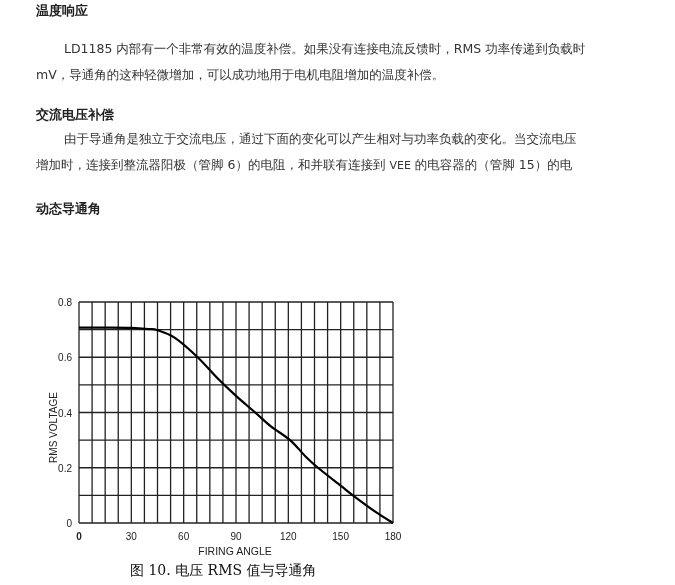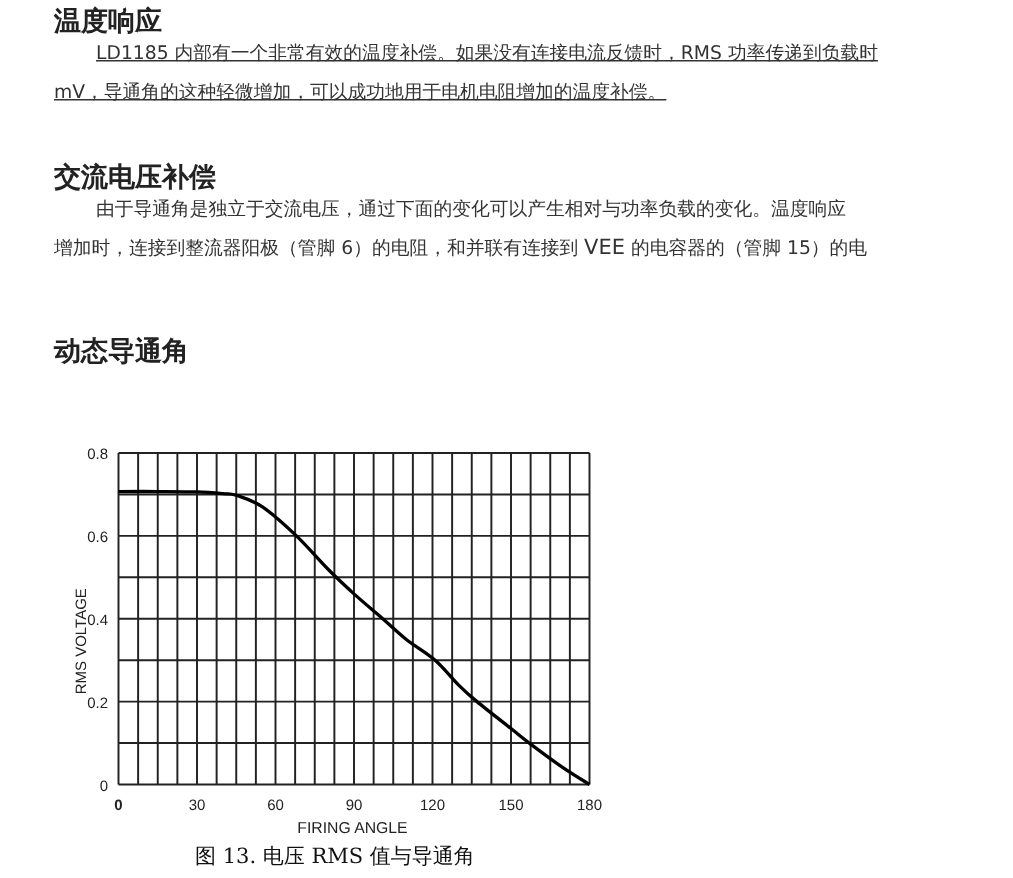--- a/index.html
+++ b/index.html
@@ -1,42 +1,42 @@
 <!DOCTYPE html>
 <html><head>
 <meta charset="utf-8">
 <style>
   html, body { margin:0; padding:0; background:#ffffff; }
   body { width:675px; height:585px; position:relative; overflow:hidden;
          font-family:"DejaVu Sans", "Liberation Sans", sans-serif; color:#333; }
-  .h { position:absolute; left:36px; font-size:18px; font-weight:bold; color:#222; letter-spacing:0px; }
+  .h { position:absolute; left:36px; font-size:13px; font-weight:bold; color:#222; letter-spacing:0px; }
   .p { position:absolute; left:36px; width:610px; font-size:12.5px; line-height:25.5px; color:#333; }
   .p .line { display:block; white-space:nowrap; }
   .indent { padding-left:28px; }
-  .vee { font-size:14px; }
+  .vee { font-size:11px; }
   #chart { position:absolute; left:0; top:290px; }
   .caption { position:absolute; left:130px; top:562px; font-family:"DejaVu Serif","Liberation Serif",serif; font-size:14px; color:#111; }
   svg text { font-family:"Liberation Sans","DejaVu Sans",sans-serif; }
 </style>
 </head>
 <body>
 
 <div class="h" style="top:2px;">温度响应</div>
-<div class="p" style="top:22px;text-decoration:underline;">
+<div class="p" style="top:36px;">
   <span class="line indent">LD1185 内部有一个非常有效的温度补偿。如果没有连接电流反馈时，RMS  功率传递到负载时</span>
   <span class="line">mV，导通角的这种轻微增加，可以成功地用于电机电阻增加的温度补偿。</span>
 </div>
 
 <div class="h" style="top:106px;">交流电压补偿</div>
 <div class="p" style="top:126px;">
-  <span class="line indent">由于导通角是独立于交流电压，通过下面的变化可以产生相对与功率负载的变化。温度响应</span>
+  <span class="line indent">由于导通角是独立于交流电压，通过下面的变化可以产生相对与功率负载的变化。当交流电压</span>
   <span class="line"><span>增加时，连接到整流器阳极（管脚  6）的电阻，和并联有连接到 </span><span class="vee">VEE</span><span> 的电容器的（管脚  15）的电</span></span>
 </div>
 
-<div class="h" style="top:222px;">动态导通角</div>
+<div class="h" style="top:200px;">动态导通角</div>
 <div class="p" style="top:230px;">
 </div>
 
 <svg id="chart" width="420" height="270">
     <line x1="79" x2="79" y1="12" y2="233" stroke="#222" stroke-width="1.3"></line>
     <line x1="92.08333333333333" x2="92.08333333333333" y1="12" y2="233" stroke="#222" stroke-width="1.3"></line>
     <line x1="105.16666666666666" x2="105.16666666666666" y1="12" y2="233" stroke="#222" stroke-width="1.3"></line>
     <line x1="118.25" x2="118.25" y1="12" y2="233" stroke="#222" stroke-width="1.3"></line>
     <line x1="131.33333333333331" x2="131.33333333333331" y1="12" y2="233" stroke="#222" stroke-width="1.3"></line>
     <line x1="144.41666666666669" x2="144.41666666666669" y1="12" y2="233" stroke="#222" stroke-width="1.3"></line>
@@ -78,13 +78,13 @@
     <text x="183.66666666666666" y="250" font-size="10" text-anchor="middle" fill="#222" font-weight="normal">60</text>
     <text x="236" y="250" font-size="10" text-anchor="middle" fill="#222" font-weight="normal">90</text>
     <text x="288.3333333333333" y="250" font-size="10" text-anchor="middle" fill="#222" font-weight="normal">120</text>
     <text x="340.6666666666667" y="250" font-size="10" text-anchor="middle" fill="#222" font-weight="normal">150</text>
     <text x="393" y="250" font-size="10" text-anchor="middle" fill="#222" font-weight="normal">180</text>
     <text x="235" y="265" font-size="10.5" text-anchor="middle" fill="#222">FIRING ANGLE</text>
     <text x="0" y="0" font-size="10" text-anchor="middle" fill="#222" transform="translate(57,137.5) rotate(-90)">RMS VOLTAGE</text>
     <path d="M79,37.691250000000025 C83.36111111111111,37.691250000000025 96.44444444444444,37.645208333333365 105.16666666666666,37.691250000000025 C113.88888888888887,37.737291666666685 124.0648148148148,37.73729166666667 131.33333333333331,37.9675 C138.60185185185185,38.19770833333333 144.41666666666666,38.70416666666669 148.77777777777777,39.07250000000002 C153.13888888888889,39.44083333333335 153.13888888888889,38.70416666666668 157.5,40.17750000000001 C161.86111111111111,41.65083333333334 168.2574074074074,43.40041666666666 174.94444444444446,47.912499999999994 C181.6314814814815,52.42458333333333 190.3537037037037,60.34375000000003 197.6222222222222,67.25000000000003 C204.8907407407407,74.15625000000003 212.15925925925924,82.90416666666667 218.55555555555554,89.35 C224.95185185185184,95.79583333333332 229.89444444444445,100.4 236,105.92500000000001 C242.10555555555555,111.45000000000002 249.3740740740741,117.43541666666667 255.1888888888889,122.5 C261.0037037037037,127.56458333333333 265.0740740740741,131.70833333333334 270.8888888888889,136.3125 C276.70370370370375,140.91666666666666 284.262962962963,145.06041666666667 290.0777777777778,150.125 C295.89259259259256,155.18958333333333 301.1259259259259,162.09583333333333 305.77777777777777,166.7 C310.42962962962963,171.30416666666665 312.17407407407404,172.915625 317.9888888888889,177.75 C323.8037037037037,182.584375 334.85185185185185,191.10208333333335 340.6666666666667,195.70625 C346.4814814814815,200.31041666666667 347.06296296296296,201.00104166666668 352.8777777777778,205.375 C358.69259259259263,209.74895833333332 368.8685185185185,217.34583333333333 375.55555555555554,221.95 C382.2425925925926,226.55416666666665 390.0925925925926,231.15833333333333 393,233" fill="none" stroke="#000" stroke-width="2.2"></path>
   </svg>
 
-<div class="caption">图  13. 电压  RMS  值与导通角</div>
+<div class="caption">图  10. 电压  RMS  值与导通角</div>
 
 </body></html>

